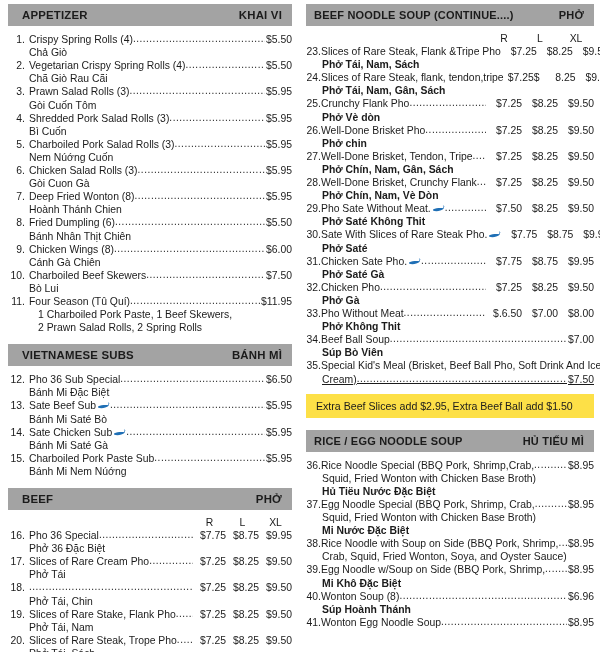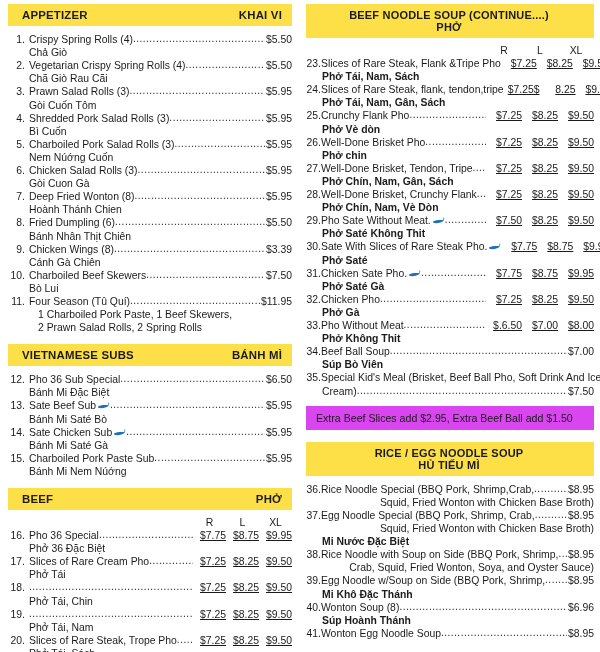--- a/index.html
+++ b/index.html
@@ -23,37 +23,37 @@
   }
   .col {
     width: 300px;
     box-sizing: border-box;
   }
   .col-left  { padding: 0 8px 0 8px; }
   .col-right { padding: 0 6px 0 6px; }
 
   
   .sec-head {
-    background: #fde047;
+    background: #a3a3a3;
     display: flex;
     align-items: center;
     justify-content: space-between;
     font-weight: bold;
     font-size: 11.4px;
     letter-spacing: .2px;
     padding: 5px 10px 5px 14px;
     margin: 0 0 7px 0;
     box-sizing: border-box;
   }
-  .sec-head.right-sec { padding-left: 8px; font-size: 11px; flex-direction: column; }
+  .sec-head.right-sec { padding-left: 8px; font-size: 11px; }
   .sec-head .en { white-space: nowrap; }
   .sec-head .vi { white-space: nowrap; text-align: right; }
 
   .note-bar {
-    background: #d946ef;
+    background: #fde047;
     font-size: 10.6px;
     padding: 6px 10px;
     margin: 8px 0 12px 0;
     box-sizing: border-box;
   }
 
   
   .size-head {
     display: flex;
     justify-content: flex-end;
@@ -99,41 +99,40 @@
   .price {
     flex: 0 0 auto;
     text-align: left;
     padding-left: 1px;
   }
   
   .prices3 { flex: 0 0 auto; display: flex; }
   .prices3 span {
     width: 33px;
     text-align: right;
-    text-decoration: underline;
   }
   .col-right .prices3 span { width: 36px; }
 
   .sub {
     font-size: 10.4px;
     line-height: 13px;
   }
   .col-left  .sub { padding-left: 21px; }
   .col-right .sub { padding-left: 16px; font-weight: bold; }
   .sub.deep  { padding-left: 30px; }
 
   .wrapline {
     font-size: 10.4px;
     line-height: 13px;
   }
-  .col-right .wrapline { padding-left: 16px; text-align: right; }
+  .col-right .wrapline { padding-left: 16px; }
 
   
   .controw { display: flex; align-items: baseline; white-space: nowrap; }
-  .col-right .controw { padding-left: 16px; }
+  .col-right .controw { padding-left: 16px; text-decoration: underline; }
 
   
   .chili {
     display: inline-block;
     width: 13px;
     height: 7px;
     position: relative;
     top: 0px;
     margin: 0 0px 0 1px;
     vertical-align: baseline;
@@ -221,21 +220,21 @@
             <span class="leader"></span>
             <span class="price">$5.50</span>
           </div>
           <div class="sub">Bánh Nhân Thịt Chiên</div>
         </div>
         <div class="item">
           <div class="row">
             <span class="num">9.</span>
             <span class="name">Chicken Wings (8)</span>
             <span class="leader"></span>
-            <span class="price">$3.39</span>
+            <span class="price">$6.00</span>
           </div>
           <div class="sub">Cánh Gà Chiên</div>
         </div>
         <div class="item">
           <div class="row">
             <span class="num">10.</span>
             <span class="name">Charboiled Beef Skewers</span>
             <span class="leader"></span>
             <span class="price">$7.50</span>
           </div>
@@ -352,20 +351,21 @@
               <span>$7.25</span>
               <span>$8.25</span>
               <span>$9.50</span>
             </span>
           </div>
           <div class="sub">Phở Tái, Chin</div>
         </div>
         <div class="item">
           <div class="row">
             <span class="num">19.</span>
+            <span class="name">Slices of Rare Stake, Flank Pho</span>
             <span class="leader"></span>
             <span class="prices3">
               <span>$7.25</span>
               <span>$8.25</span>
               <span>$9.50</span>
             </span>
           </div>
           <div class="sub">Phở Tái, Nam</div>
         </div>
         <div class="item">
@@ -584,20 +584,21 @@
       </div>
       <div class="items">
         <div class="item">
           <div class="row">
             <span class="num">36.</span>
             <span class="name">Rice Noodle Special (BBQ Pork, Shrimp,Crab,</span>
             <span class="leader"></span>
             <span class="price">$8.95</span>
           </div>
           <div class="wrapline">Squid, Fried Wonton with Chicken Base Broth)</div>
+          <div class="sub">Hủ Tiëu Nước Đặc Biệt</div>
         </div>
         <div class="item">
           <div class="row">
             <span class="num">37.</span>
             <span class="name">Egg Noodle Special (BBQ Pork, Shrimp, Crab,</span>
             <span class="leader"></span>
             <span class="price">$8.95</span>
           </div>
           <div class="wrapline">Squid, Fried Wonton with Chicken Base Broth)</div>
           <div class="sub">Mi Nước Đặc Biệt</div>
@@ -611,21 +612,21 @@
           </div>
           <div class="wrapline">Crab, Squid, Fried Wonton, Soya, and Oyster Sauce)</div>
         </div>
         <div class="item">
           <div class="row">
             <span class="num">39.</span>
             <span class="name">Egg Noodle w/Soup on Side (BBQ Pork, Shrimp,</span>
             <span class="leader"></span>
             <span class="price">$8.95</span>
           </div>
-          <div class="sub">Mi Khô Đặc Thánh</div>
+          <div class="sub">Mi Khô Đặc Biệt</div>
         </div>
         <div class="item">
           <div class="row">
             <span class="num">40.</span>
             <span class="name">Wonton Soup (8)</span>
             <span class="leader"></span>
             <span class="price">$6.96</span>
           </div>
           <div class="sub">Súp Hoành Thánh</div>
         </div>

